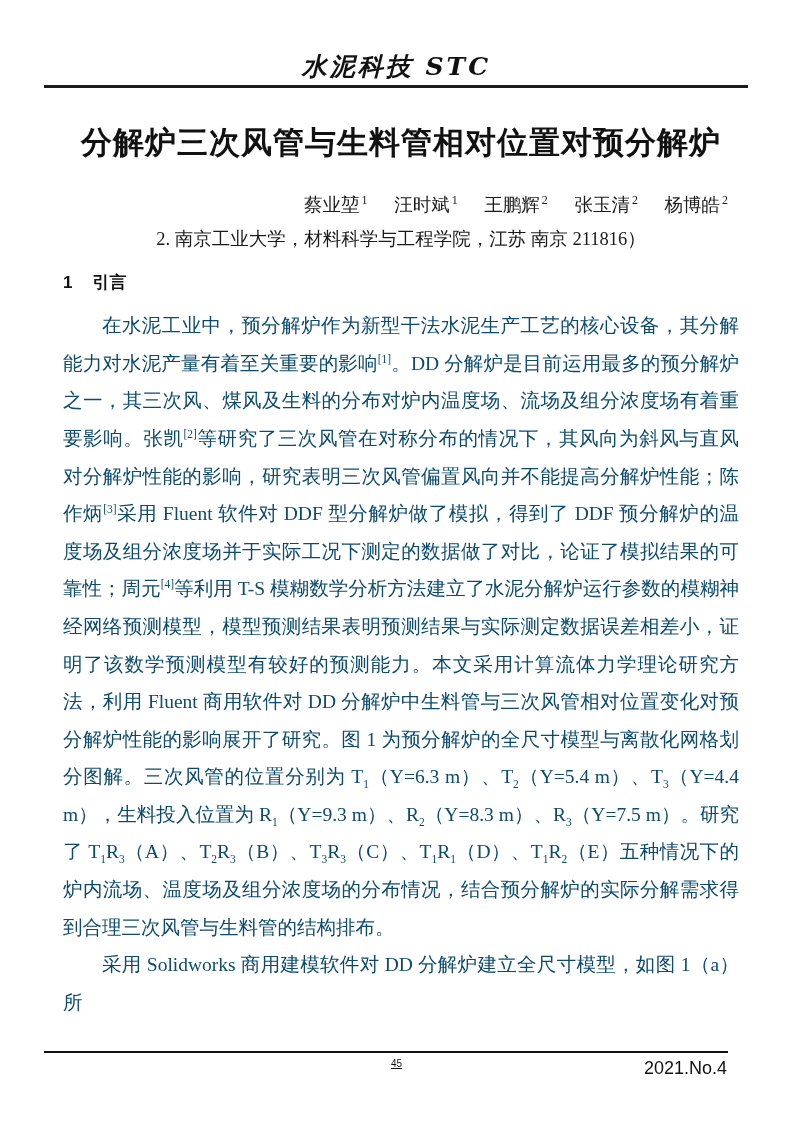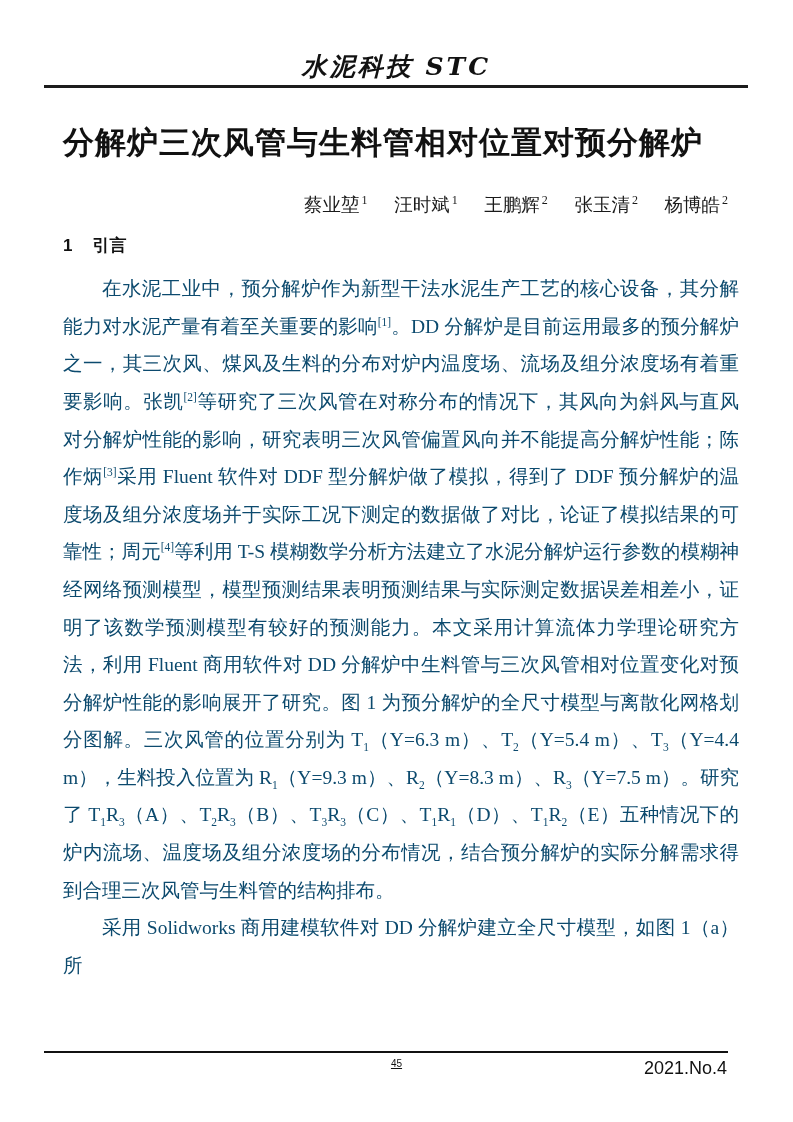--- a/index.html
+++ b/index.html
@@ -32,21 +32,21 @@
     width: 704px; height: 0;
     border-top: 3px solid #1c1c1c;
   }
   
   .content {
     position: absolute;
     top: 118px; left: 63px;
     width: 676px;
   }
   .article-title {
-    text-align: left;
+    text-align: center;
     font-family: "Liberation Sans", "DejaVu Sans", sans-serif;
     font-weight: 700;
     font-size: 31px;
     line-height: 49px;
     letter-spacing: 1px;
     color: #111;
     margin-bottom: 20px;
   }
   .article-title span { display: block; }
   .authors {
@@ -125,20 +125,21 @@
 
     <div class="authors">
       <span class="author"><span>蔡业堃</span><sup>1</sup></span>
       <span class="author"><span>汪时斌</span><sup>1</sup></span>
       <span class="author"><span>王鹏辉</span><sup>2</sup></span>
       <span class="author"><span>张玉清</span><sup>2</sup></span>
       <span class="author"><span>杨博皓</span><sup>2</sup></span>
     </div>
 
     <div class="affiliations">
+      <span>2. 南京工业大学，材料科学与工程学院，江苏 南京 211816）</span>
     </div>
 
     <section>
       <h2 class="section-heading">
         <span class="sec-num">1</span><span>引言</span>
       </h2>
       <p class="body-par"><span>在水泥工业中，预分解炉作为新型干法水泥生产工艺的核心设备，其分解能力对水泥产量有着至关重要的影响</span><sup>[1]</sup><span>。DD 分解炉是目前运用最多的预分解炉之一，其三次风、煤风及生料的分布对炉内温度场、流场及组分浓度场有着重要影响。张凯</span><sup>[2]</sup><span>等研究了三次风管在对称分布的情况下，其风向为斜风与直风对分解炉性能的影响，研究表明三次风管偏置风向并不能提高分解炉性能；陈作炳</span><sup>[3]</sup><span>采用 Fluent 软件对 DDF 型分解炉做了模拟，得到了 DDF 预分解炉的温度场及组分浓度场并于实际工况下测定的数据做了对比，论证了模拟结果的可靠性；周元</span><sup>[4]</sup><span>等利用 T-S 模糊数学分析方法建立了水泥分解炉运行参数的模糊神经网络预测模型，模型预测结果表明预测结果与实际测定数据误差相差小，证明了该数学预测模型有较好的预测能力。本文采用计算流体力学理论研究方法，利用 Fluent 商用软件对 DD 分解炉中生料管与三次风管相对位置变化对预分解炉性能的影响展开了研究。图 1 为预分解炉的全尺寸模型与离散化网格划分图解。三次风管的位置分别为 T</span><sub>1</sub><span>（Y=6.3 m）、T</span><sub>2</sub><span>（Y=5.4 m）、T</span><sub>3</sub><span>（Y=4.4 m），生料投入位置为 R</span><sub>1</sub><span>（Y=9.3 m）、R</span><sub>2</sub><span>（Y=8.3 m）、R</span><sub>3</sub><span>（Y=7.5 m）。研究了 T</span><sub>1</sub><span>R</span><sub>3</sub><span>（A）、T</span><sub>2</sub><span>R</span><sub>3</sub><span>（B）、T</span><sub>3</sub><span>R</span><sub>3</sub><span>（C）、T</span><sub>1</sub><span>R</span><sub>1</sub><span>（D）、T</span><sub>1</sub><span>R</span><sub>2</sub><span>（E）五种情况下的炉内流场、温度场及组分浓度场的分布情况，结合预分解炉的实际分解需求得到合理三次风管与生料管的结构排布。</span></p>
     </section>
 
     <section>

